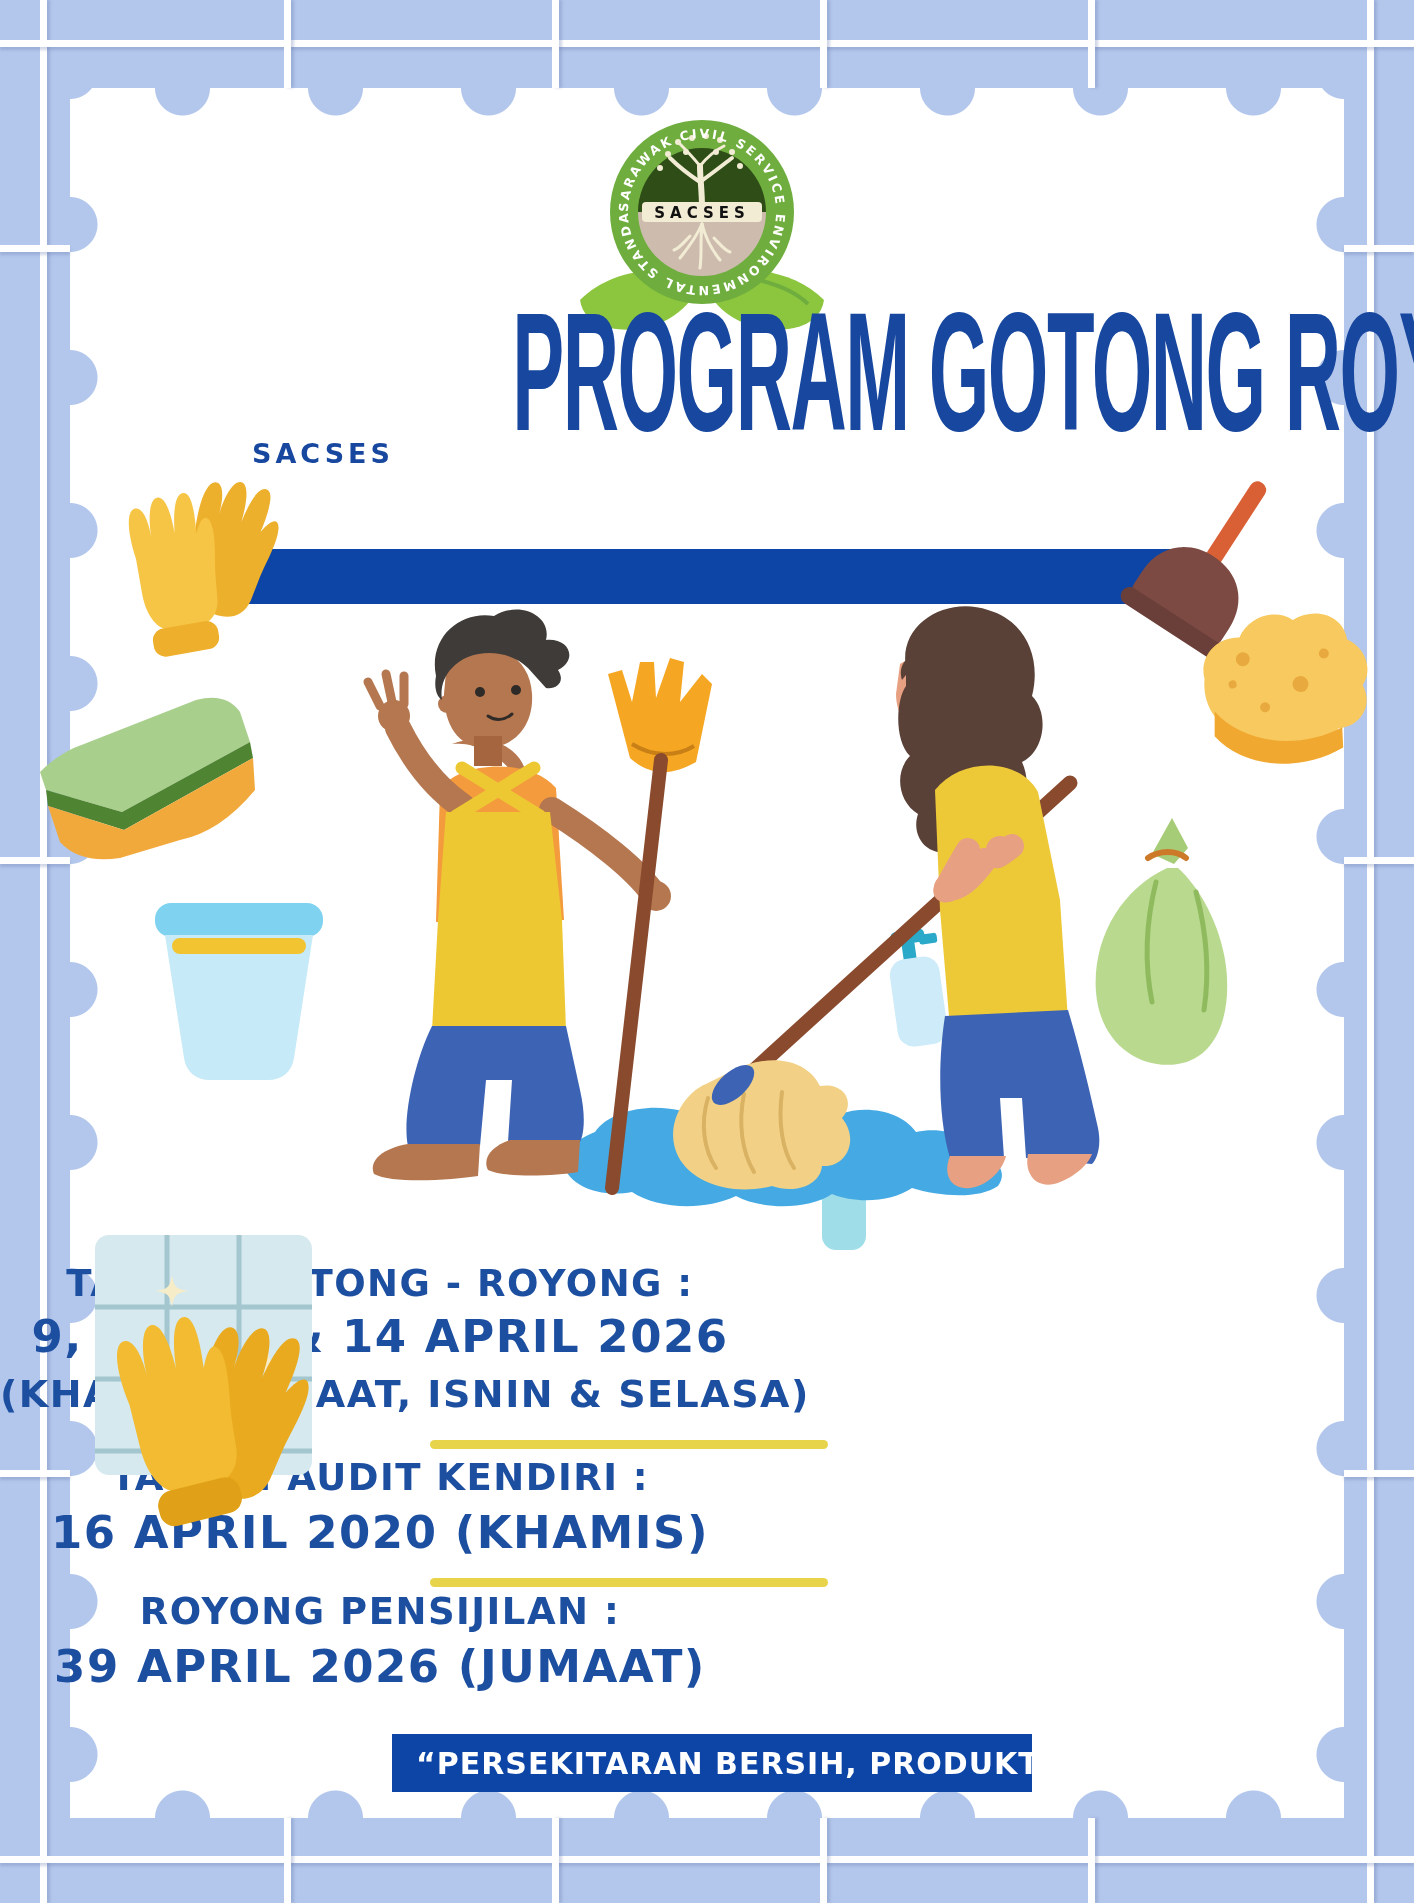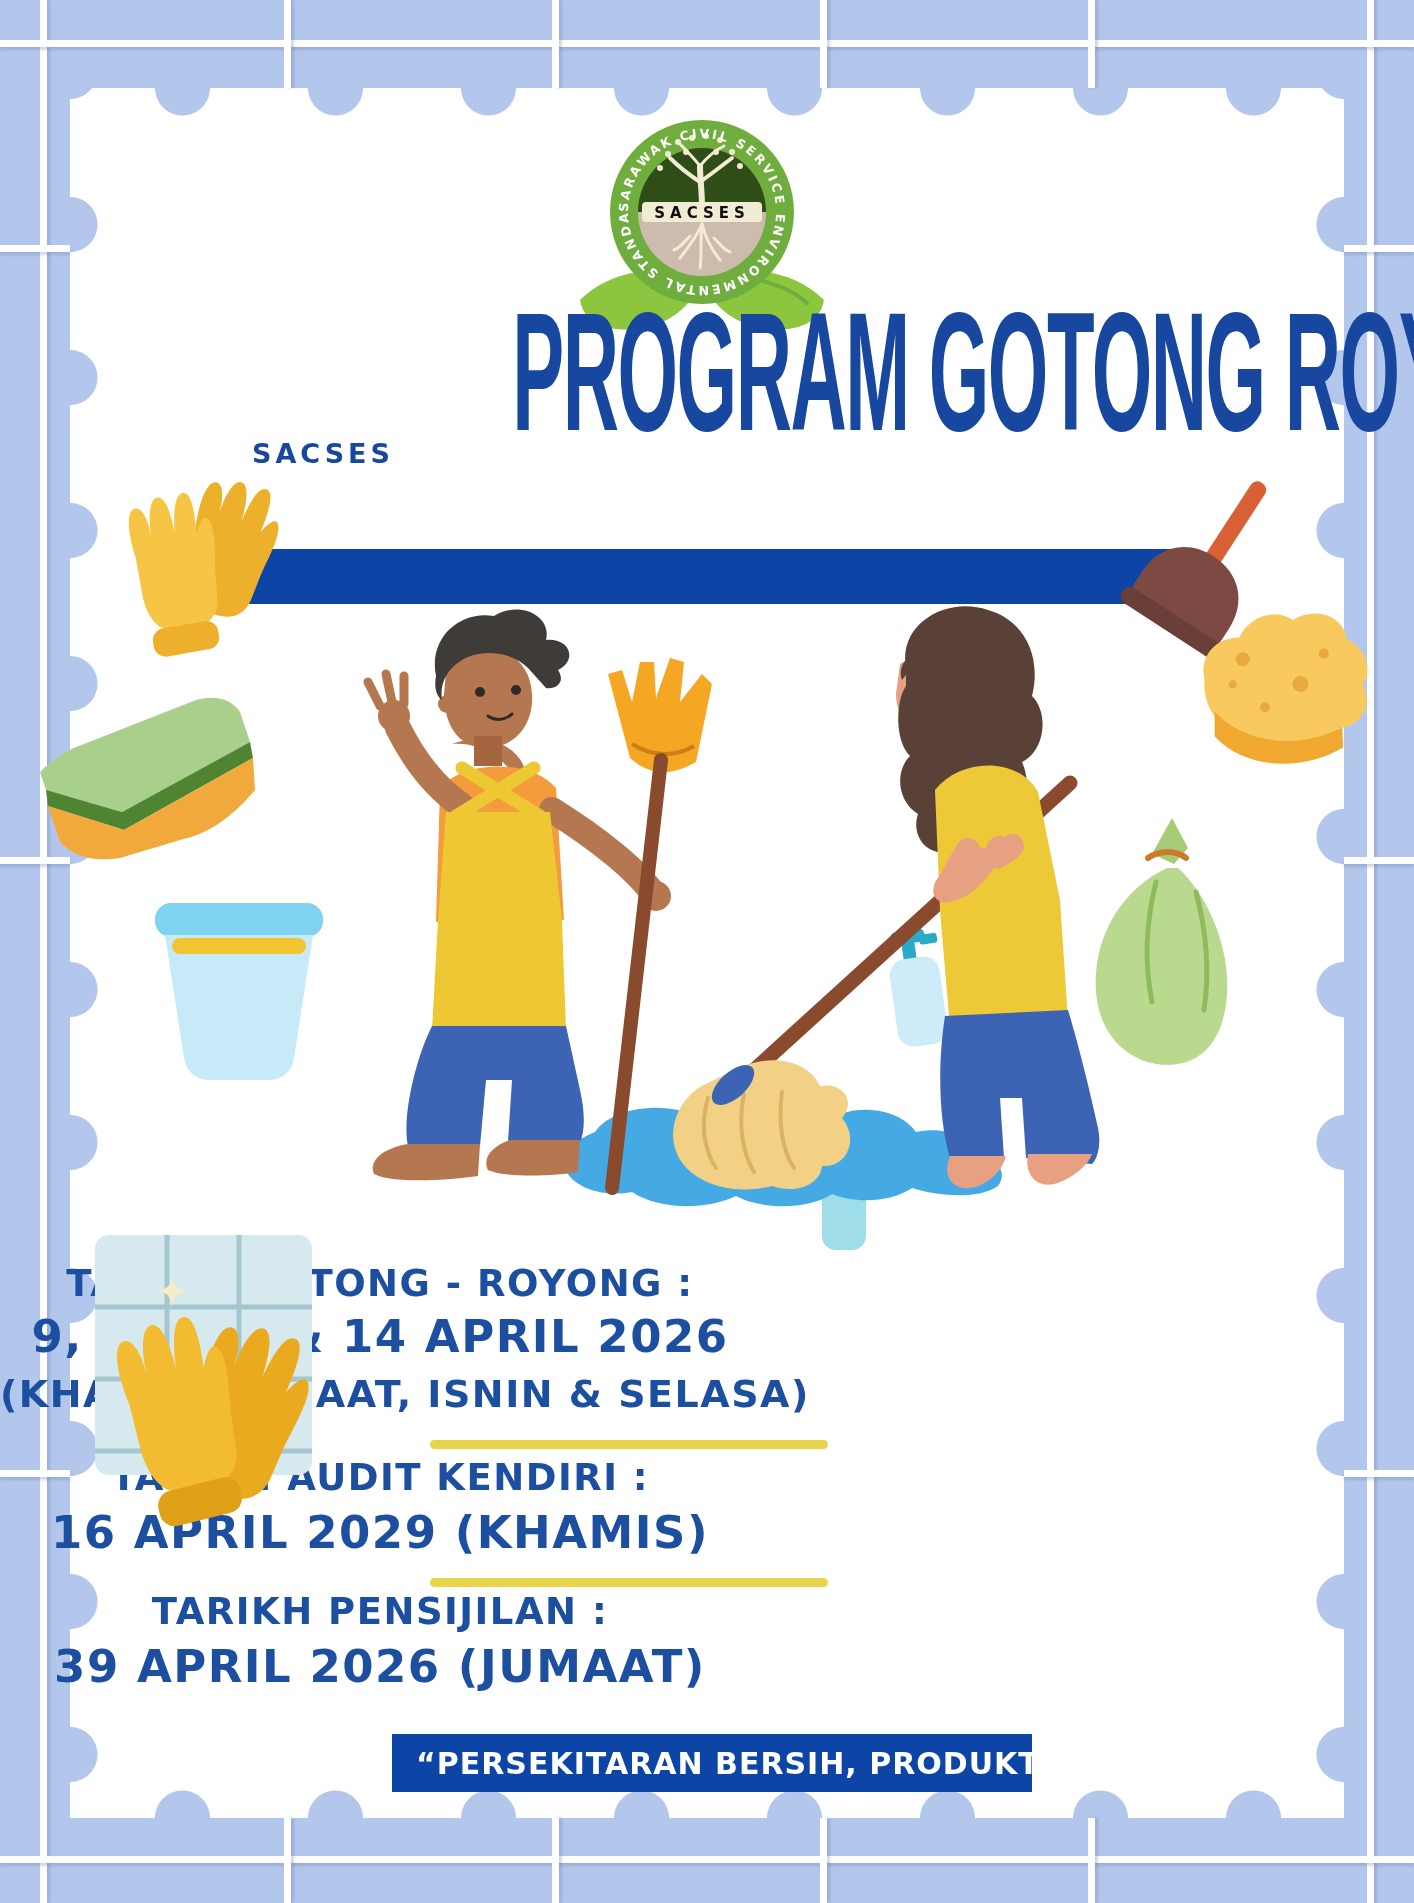--- a/index.html
+++ b/index.html
@@ -134,23 +134,23 @@
   </div>
   <div class="subtitle">SACSES</div>
 
   <div class="blue-bar"></div>
 
   <div class="sch-line fs-label" style="top:1262px">TARIKH GOTONG - ROYONG :</div>
   <div class="sch-line fs-date" style="top:1310px">9, 10, 13 &amp; 14 APRIL 2026</div>
   <div class="sch-line fs-days" style="top:1372px">(KHAMIS, JUMAAT, ISNIN &amp; SELASA)</div>
   <div class="divider" style="top:1440px"></div>
   <div class="sch-line fs-label" style="top:1456px">TARIKH AUDIT KENDIRI :</div>
-  <div class="sch-line fs-date" style="top:1506px">16 APRIL 2029 (KHAMIS)</div>
+  <div class="sch-line fs-date" style="top:1506px">16 APRIL 2020 (KHAMIS)</div>
   <div class="divider" style="top:1578px"></div>
-  <div class="sch-line fs-label" style="top:1590px">TARIKH PENSIJILAN :</div>
+  <div class="sch-line fs-label" style="top:1590px">ROYONG PENSIJILAN :</div>
   <div class="sch-line fs-date" style="top:1640px">39 APRIL 2026 (JUMAAT)</div>
 
   <div class="banner">
     <span class="banner-text">“PERSEKITARAN BERSIH, PRODUKTIVITI MENING</span>
   </div>
 
   <svg class="abs-svg" width="1414" height="1903" viewBox="0 0 1414 1903">
     <defs>
       <path id="glove" d="M6,62 C2,34 6,18 14,20 C20,22 22,34 22,46 C22,30 26,12 34,14 C40,16 42,30 42,46
         C44,28 48,12 56,14 C62,16 62,32 60,50 C66,36 72,34 74,44 C76,54 72,72 70,86 L68,108

